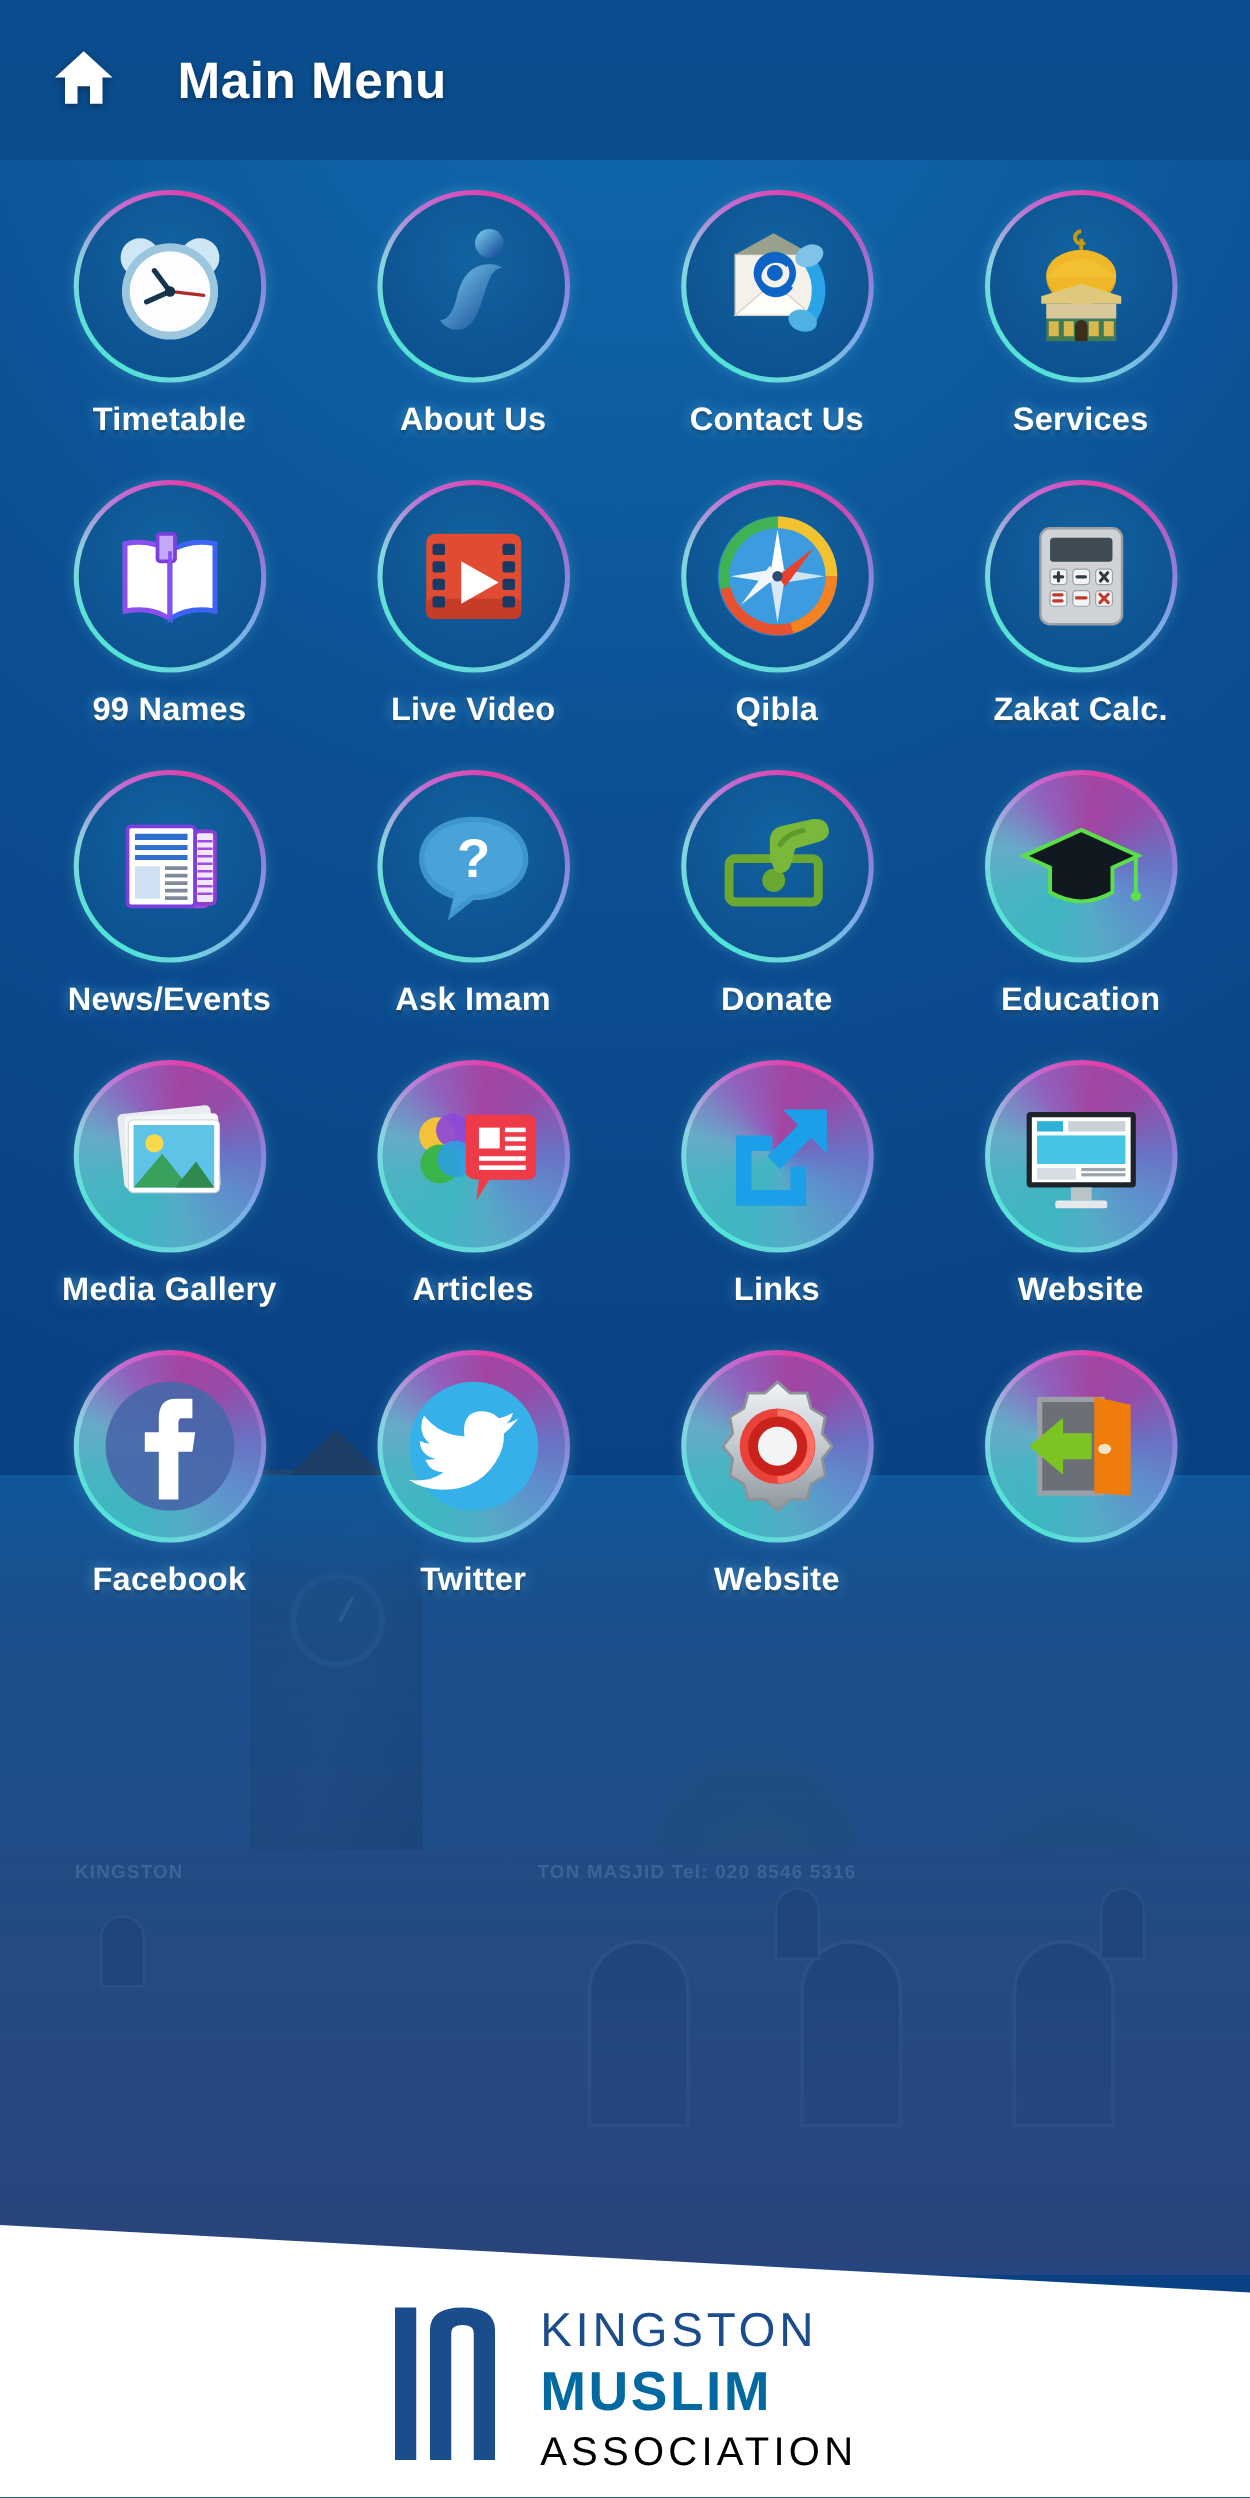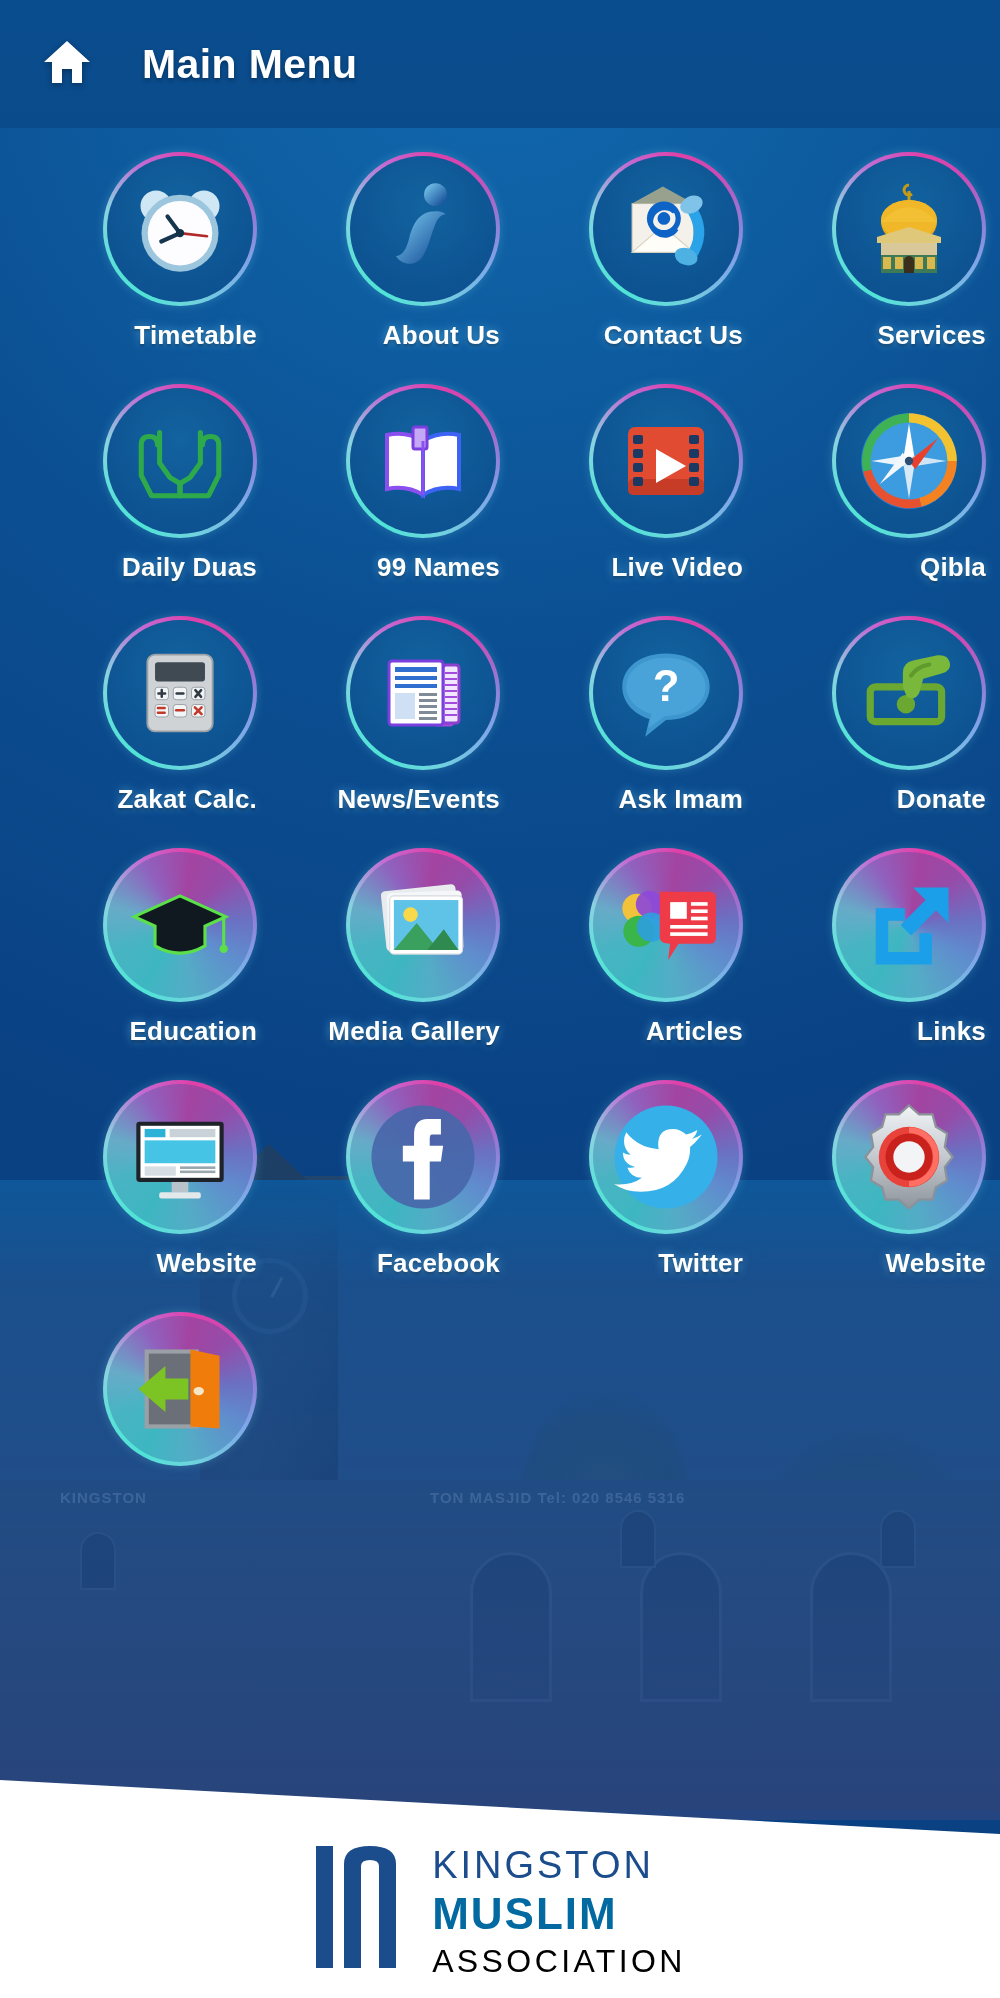--- a/index.html
+++ b/index.html
@@ -110,21 +110,21 @@
 
   
   .grid {
     position:relative; z-index:5;
     display:grid;
     grid-template-columns:repeat(4,1fr);
     row-gap:0px;
     padding:8px 14px 0 14px;
   }
   .tile {
-    display:flex; flex-direction:column; align-items:flex-end;
+    display:flex; flex-direction:column; align-items:center;
     padding-top:16px;
     height:232px;
     cursor:pointer;
   }
   .ring {
     position:relative;
     width:154px; height:154px;
     border-radius:50%;
     background:
       conic-gradient(from 210deg,
@@ -305,34 +305,20 @@
             <rect x="36" y="78" width="8" height="12" fill="#d9b94f"></rect>
             <rect x="56" y="78" width="8" height="12" fill="#d9b94f"></rect>
             <rect x="68" y="78" width="8" height="12" fill="#d9b94f"></rect>
             <path d="M45 94 L45 82 a5 5 0 0 1 10 0 L55 94 Z" fill="#3a2e1c"></path>
           </svg>
         </div>
       </div>
       <div class="label">Services</div>
     </div>
 
-    <div class="tile">
-      <div class="ring">
-          <div class="hole"></div>
-        <div class="art">
-          <svg viewBox="0 0 100 100" width="102" height="102">
-            <g fill="none" stroke="#2faa4a" stroke-width="5" stroke-linejoin="round" stroke-linecap="round">
-              <path d="M30 22 L30 52 L40 66 L50 72 L50 84 L22 84 L12 64 L12 34 Q12 26 20 26 Q28 26 28 34"></path>
-              <path d="M70 22 L70 52 L60 66 L50 72 L50 84 L78 84 L88 64 L88 34 Q88 26 80 26 Q72 26 72 34"></path>
-            </g>
-          </svg>
-        </div>
-      </div>
-      <div class="label">Daily Duas</div>
-    </div>
 
     <div class="tile">
       <div class="ring">
           <div class="hole"></div>
         <div class="art">
           <svg viewBox="0 0 100 100" width="100" height="100">
             <path d="M50 30 Q34 20 14 24 L14 78 Q34 74 50 84 Z" fill="#ffffff" stroke="#8b4ff0" stroke-width="4"></path>
             <path d="M50 30 Q66 20 86 24 L86 78 Q66 74 50 84 Z" fill="#ffffff" stroke="#3d63f5" stroke-width="4"></path>
             <rect x="40" y="16" width="14" height="22" rx="2" fill="#c4a7f5" stroke="#7b3fe0" stroke-width="3"></rect>
             <path d="M50 30 L50 84" stroke="#8b4ff0" stroke-width="3"></path>

